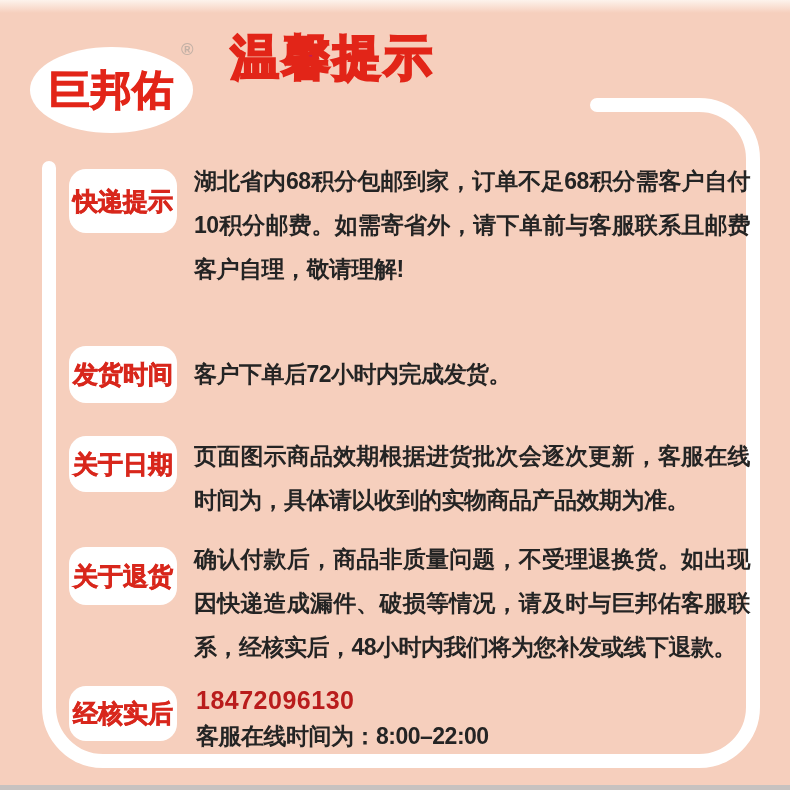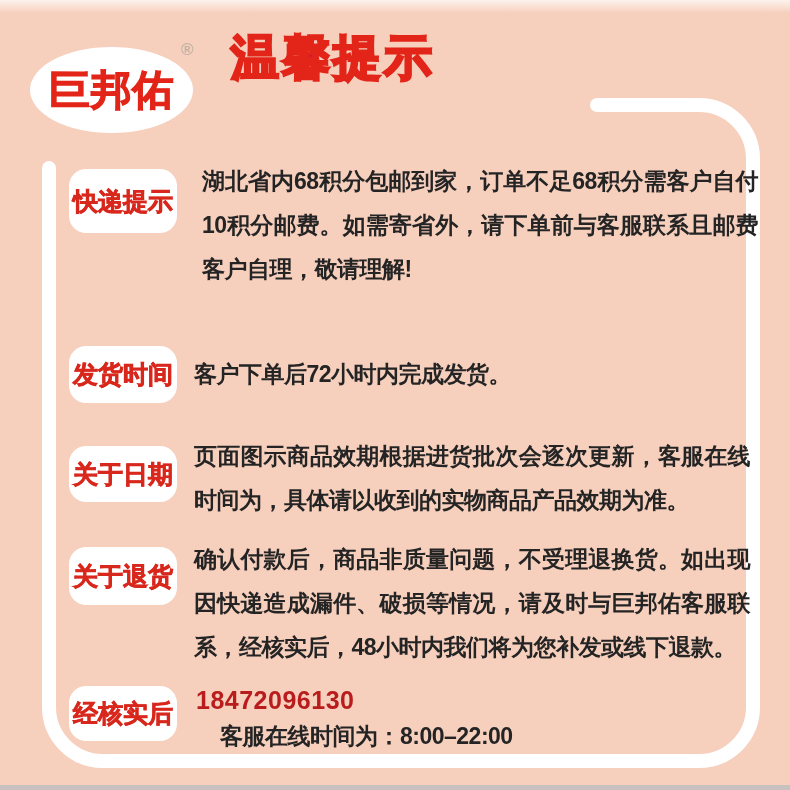--- a/index.html
+++ b/index.html
@@ -91,37 +91,37 @@
   <div class="logo">
     <span class="logo-text">巨邦佑</span>
   </div>
   <span class="reg-mark">®</span>
 
   <div class="title">温馨提示</div>
 
   <div class="label-box" style="top:169px;height:64px;">
     <span>快递提示</span>
   </div>
-  <div class="section-text" style="top:159px;margin-left:8px;">湖北省内68积分包邮到家，订单不足68积分需客户自付10积分邮费。如需寄省外，请下单前与客服联系且邮费客户自理，敬请理解!</div>
+  <div class="section-text" style="top:159px;">湖北省内68积分包邮到家，订单不足68积分需客户自付10积分邮费。如需寄省外，请下单前与客服联系且邮费客户自理，敬请理解!</div>
 
   <div class="label-box" style="top:346px;height:57px;">
     <span>发货时间</span>
   </div>
   <div class="section-text" style="top:352px;">客户下单后72小时内完成发货。</div>
 
-  <div class="label-box" style="top:446px;height:56px;">
+  <div class="label-box" style="top:436px;height:56px;">
     <span>关于日期</span>
   </div>
   <div class="section-text" style="top:434px;">页面图示商品效期根据进货批次会逐次更新，客服在线时间为，具体请以收到的实物商品产品效期为准。</div>
 
   <div class="label-box" style="top:547px;height:58px;">
     <span>关于退货</span>
   </div>
   <div class="section-text" style="top:537px;">确认付款后，商品非质量问题，不受理退换货。如出现因快递造成漏件、破损等情况，请及时与巨邦佑客服联系，经核实后，48小时内我们将为您补发或线下退款。</div>
 
   <div class="label-box" style="top:686px;height:55px;">
     <span>经核实后</span>
   </div>
   <div class="phone-line" style="top:686px;">18472096130</div>
-  <div class="hours-line" style="top:721px;margin-left:24px;">客服在线时间为：8:00–22:00</div>
+  <div class="hours-line" style="top:721px;">客服在线时间为：8:00–22:00</div>
 
   <div class="bottom-edge"></div>
 </div>
 
 </body></html>

